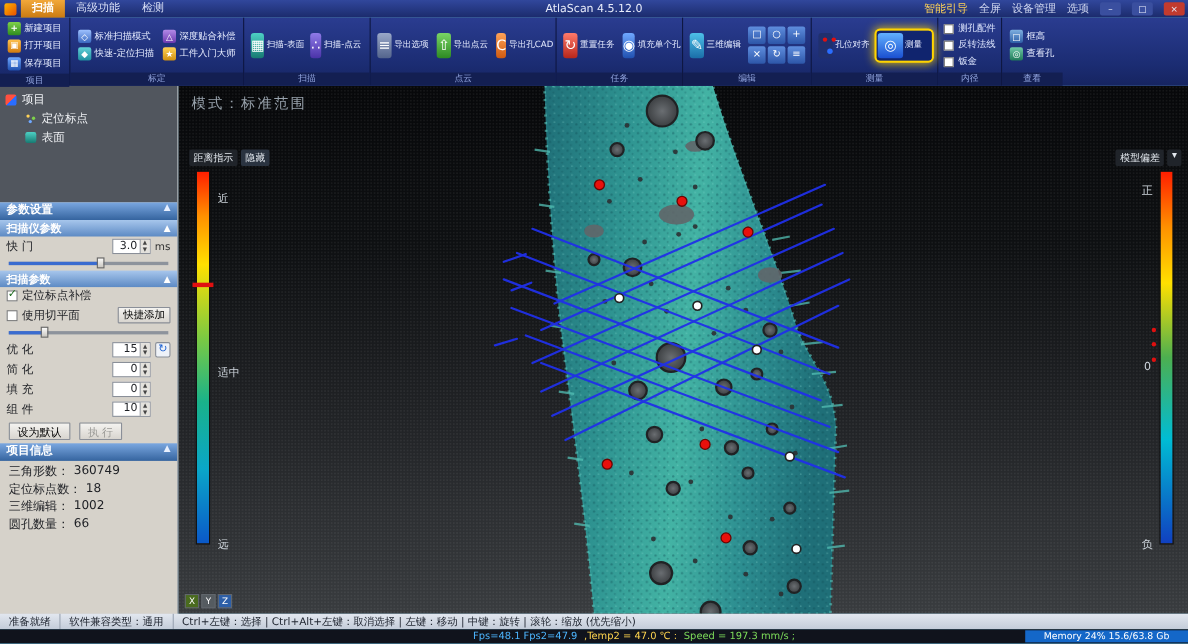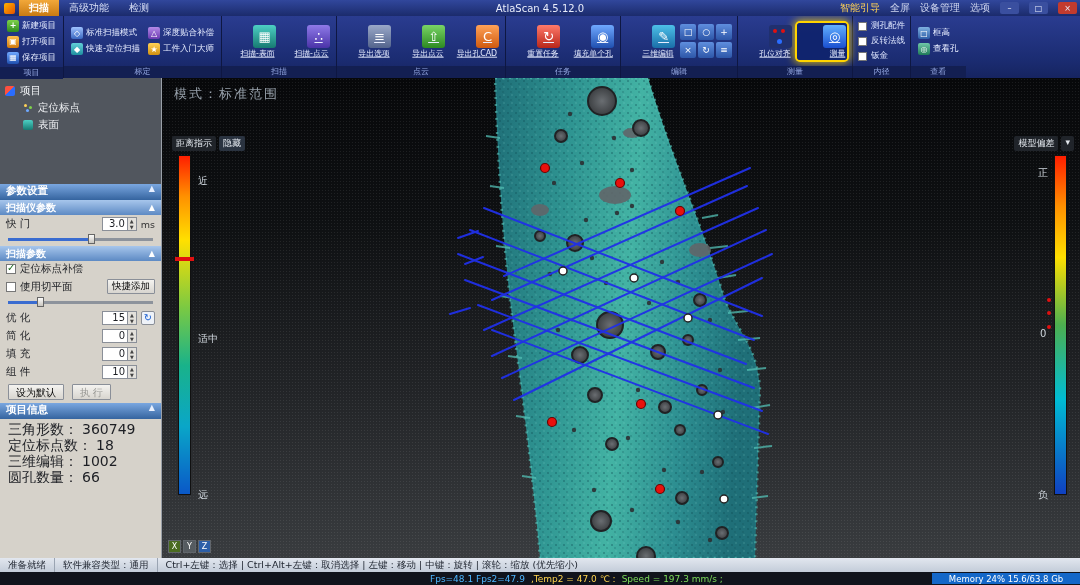--- a/index.html
+++ b/index.html
@@ -28,22 +28,22 @@
     background:linear-gradient(#2a3c90,#1b2c72 70%,#162460); display:flex; z-index:25; }
   .rgroup { display:flex; flex-direction:column; border-right:1px solid #0e1742; }
   .rgroup-items { flex:1; display:flex; align-items:center; padding:2px 5px; gap:4px; }
   .rgroup-cap { height:12px; font-size:8px; color:#93a6e0; text-align:center;
     background:#131f52; line-height:12px; padding:0 4px; white-space:nowrap; }
   .vstack { display:flex; flex-direction:column; justify-content:center; gap:1px; }
   .sbtn { display:flex; align-items:center; gap:3px; font-size:8.5px; color:#e6ecff;
     padding:0 2px; height:15px; white-space:nowrap; border-radius:2px; }
   .sicon { width:12px; height:12px; border-radius:2px; display:flex; align-items:center;
     justify-content:center; font-size:8px; color:#fff; flex:0 0 auto; }
-  .bbtn { width:50px; display:flex; flex-direction:column; align-items:flex-end; gap:1px;
-    font-size:8.5px; color:#e6ecff; padding:2px 1px; text-align:center; border-radius:3px;text-decoration:underline; }
+  .bbtn { width:50px; display:flex; align-items:center; gap:1px;
+    font-size:8.5px; color:#e6ecff; padding:2px 1px; text-align:center; border-radius:3px; }
   .bbtn .lbl { line-height:9px; white-space:nowrap; transform:scale(.92); }
   .bicon { width:23px; height:23px; border-radius:3px; display:flex; align-items:center;
     justify-content:center; font-size:13px; color:#fff; }
   .bbtn.highlight { background:rgba(16,36,110,.95);
     box-shadow:0 0 0 2px #ffd400, 0 0 9px 3px rgba(255,212,0,.8); }
   .tool-grid { display:grid; grid-template-columns:repeat(3,16px); grid-auto-rows:16px; gap:2px; }
   .ticon { background:linear-gradient(#5f8ede,#2d56a8); border-radius:2px; font-size:9px;
     color:#fff; display:flex; align-items:center; justify-content:center; }
   .cb-row { display:flex; align-items:center; gap:4px; font-size:8.5px; color:#dfe7ff;
     height:14px; white-space:nowrap; }
@@ -104,21 +104,21 @@
   .slider .thumb { position:absolute; top:1px; width:7px; height:10px;
     background:linear-gradient(#fbfbfa,#c9c6c0); border:1px solid #666; }
   .cbox { width:10px; height:10px; background:#fff; border:1px solid #777; position:relative; flex:0 0 auto; }
   .cbox.checked::before { content:"✓"; position:absolute; top:-3px; left:0; font-size:10px; color:#1a6a1a; }
   .btn3d { background:linear-gradient(#f4f3f0,#d8d5cf); border:1px solid #8a8f98;
     padding:1px 7px; font-size:10px; border-radius:1px; }
   .btn3d.disabled { color:#9a9a96; }
   .refresh { width:14px; height:14px; border:1px solid #8a8f98; background:#eef2f8; color:#1a5fd0;
     font-size:10px; line-height:12px; text-align:center; border-radius:2px; }
   .btn-row { display:flex; gap:8px; padding:3px 8px; height:22px; }
-  .inf { display:flex; padding:2px 8px; height:16px; font-size:14px; }
+  .inf { display:flex; padding:2px 8px; height:16px; font-size:11px; }
   .inf .v { margin-left:4px; }
   .lp-fill { flex:1; background:#d6d2ca; }
 
   
   .viewport { position:absolute; top:78px; left:162px; right:0; bottom:27px;
     background:linear-gradient(180deg,#07080a 0%,#0e1012 30%,#222427 65%,#393c3f 100%);
     overflow:hidden; z-index:10; }
   .dither { position:absolute; inset:0;
     background-image:radial-gradient(rgba(255,255,255,.08) .5px, transparent .6px);
     background-size:3px 3px; pointer-events:none; }

